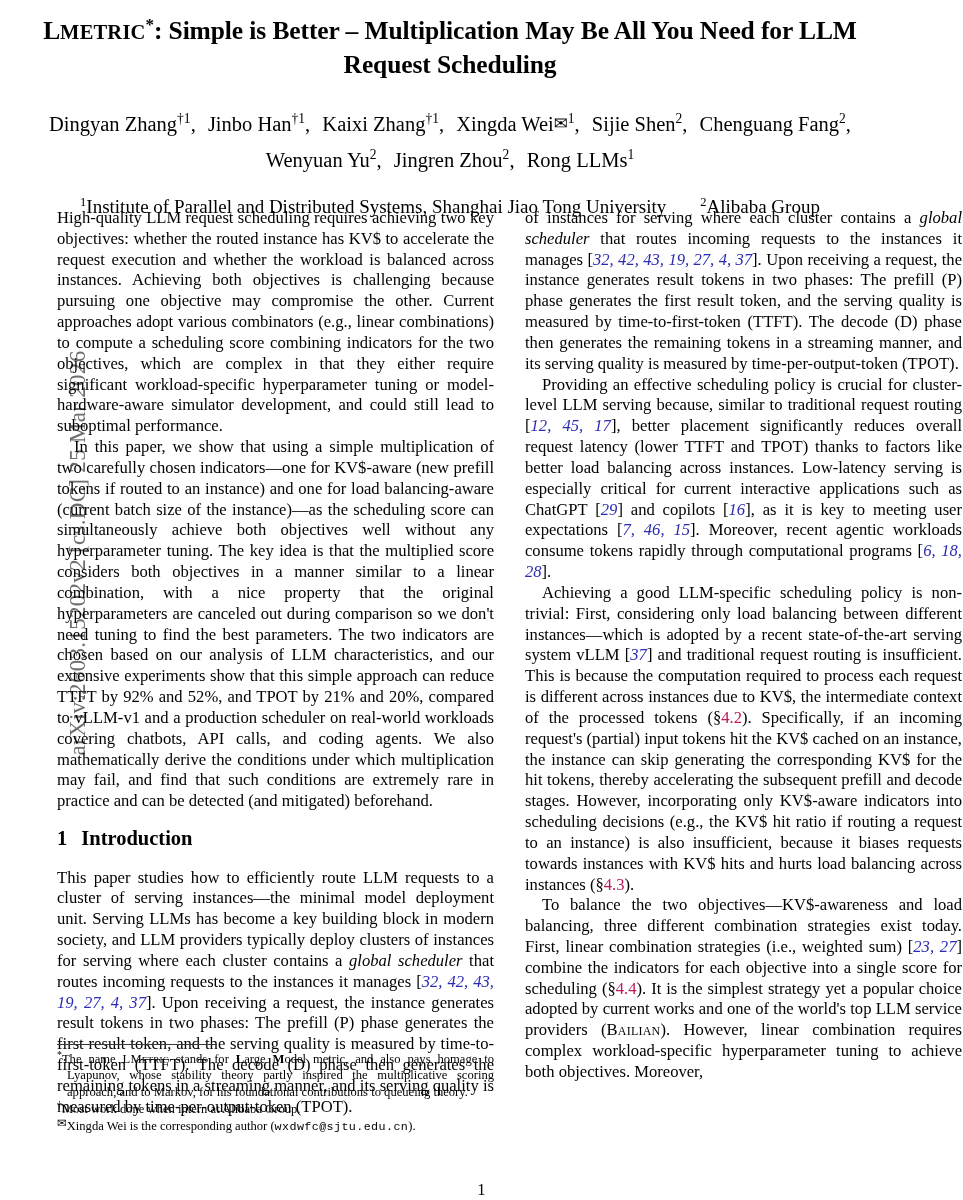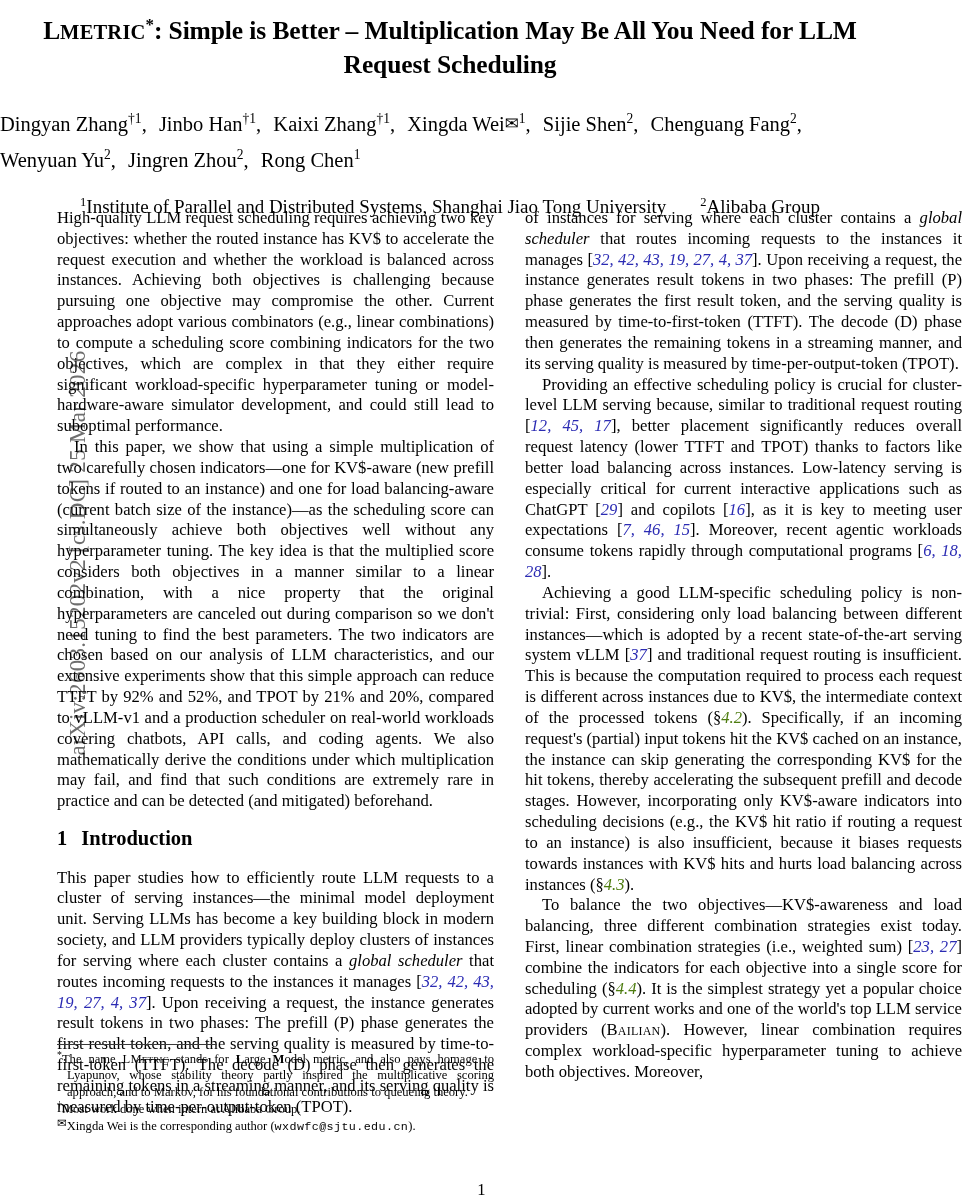--- a/index.html
+++ b/index.html
@@ -58,21 +58,21 @@
     letter-spacing: -0.1px;
   }
   .smallcaps-first { font-size: 25.5px; }
   .smallcaps-rest {
     font-size: 20.5px;
     letter-spacing: 0.2px;
   }
 
   #author-block {
     margin-top: 26px;
-    text-align: left;
+    text-align: center;
     font-size: 20.5px;
     line-height: 1.75;
   }
   .author { white-space: nowrap; }
   .author + .author { margin-left: 7px; }
   sup, .sup {
     font-size: 0.66em;
     vertical-align: super;
     line-height: 0;
   }
@@ -124,21 +124,21 @@
   h2.numbered-head .secnum { margin-right: 14px; }
 
   p.para {
     margin: 0;
     padding: 0;
     text-indent: 17px;
   }
   p.para.noindent { text-indent: 0; }
 
   .cite { color: #2b2bb3; font-style: italic; }
-  .secref { color: #4d7c0f; font-style: italic; }
+  .secref { color: #be185d; }
   .ital { font-style: italic; }
   .sc {
     font-variant: small-caps;
     letter-spacing: 0.2px;
   }
   .mono {
     font-family: "Liberation Mono", "DejaVu Sans Mono", monospace;
     font-size: 0.93em;
     letter-spacing: 0.4px;
   }
@@ -197,21 +197,21 @@
     <div id="author-block">
       <span class="author"><span>Dingyan Zhang</span><span class="sup">†1</span><span>,</span></span>
       <span class="author"><span>Jinbo Han</span><span class="sup">†1</span><span>,</span></span>
       <span class="author"><span>Kaixi Zhang</span><span class="sup">†1</span><span>,</span></span>
       <span class="author"><span>Xingda Wei</span><span class="envelope">✉</span><span class="sup">1</span><span>,</span></span>
       <span class="author"><span>Sijie Shen</span><span class="sup">2</span><span>,</span></span>
       <span class="author"><span>Chenguang Fang</span><span class="sup">2</span><span>,</span></span>
       <br>
       <span class="author"><span>Wenyuan Yu</span><span class="sup">2</span><span>,</span></span>
       <span class="author"><span>Jingren Zhou</span><span class="sup">2</span><span>,</span></span>
-      <span class="author"><span>Rong Chen</span><span class="sup">1</span></span>
+      <span class="author"><span>Rong LLMs</span><span class="sup">1</span></span>
     </div>
 
     <div id="affil-block">
       <span class="affil"><span class="sup">1</span><span>Institute of Parallel and Distributed Systems, Shanghai Jiao Tong University</span></span><span class="affil-gap"></span><span class="affil"><span class="sup">2</span><span>Alibaba Group</span></span>
     </div>
 
   </div>
 
   <div id="columns">
 

